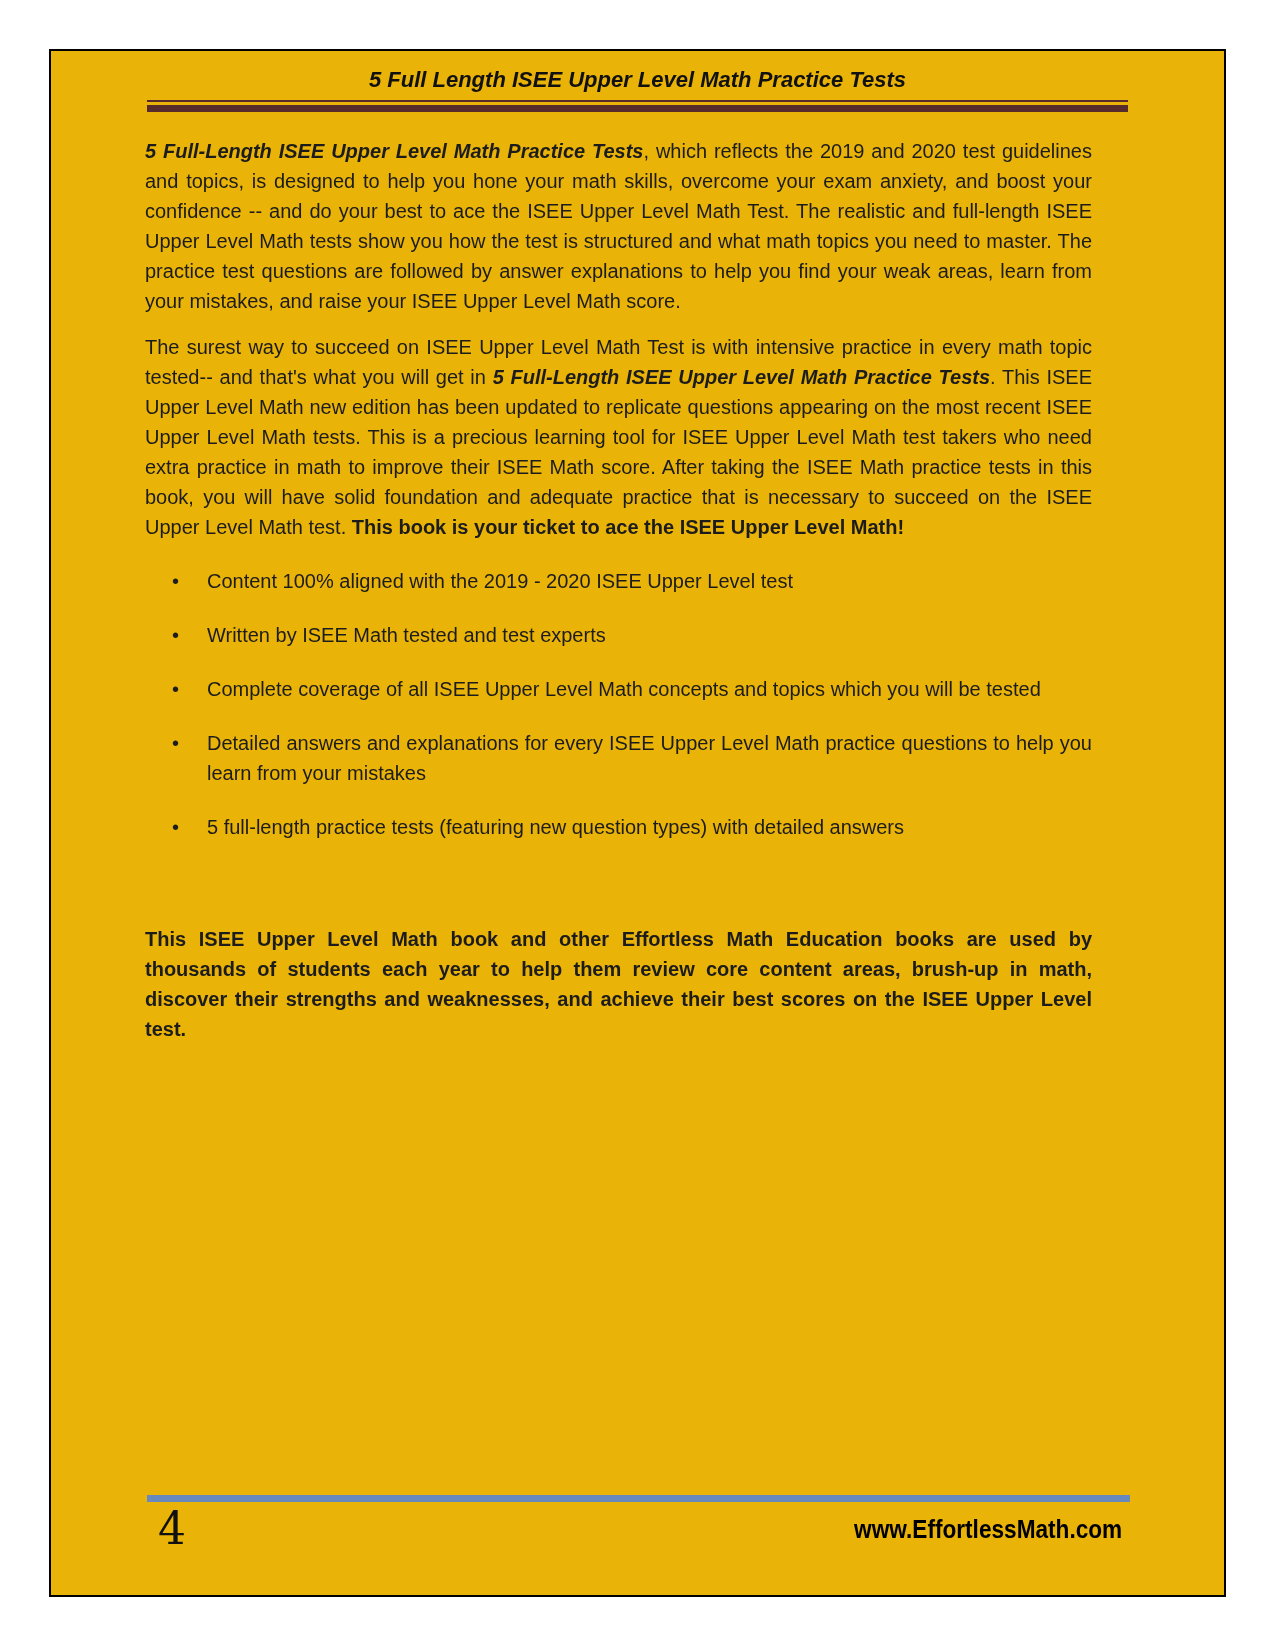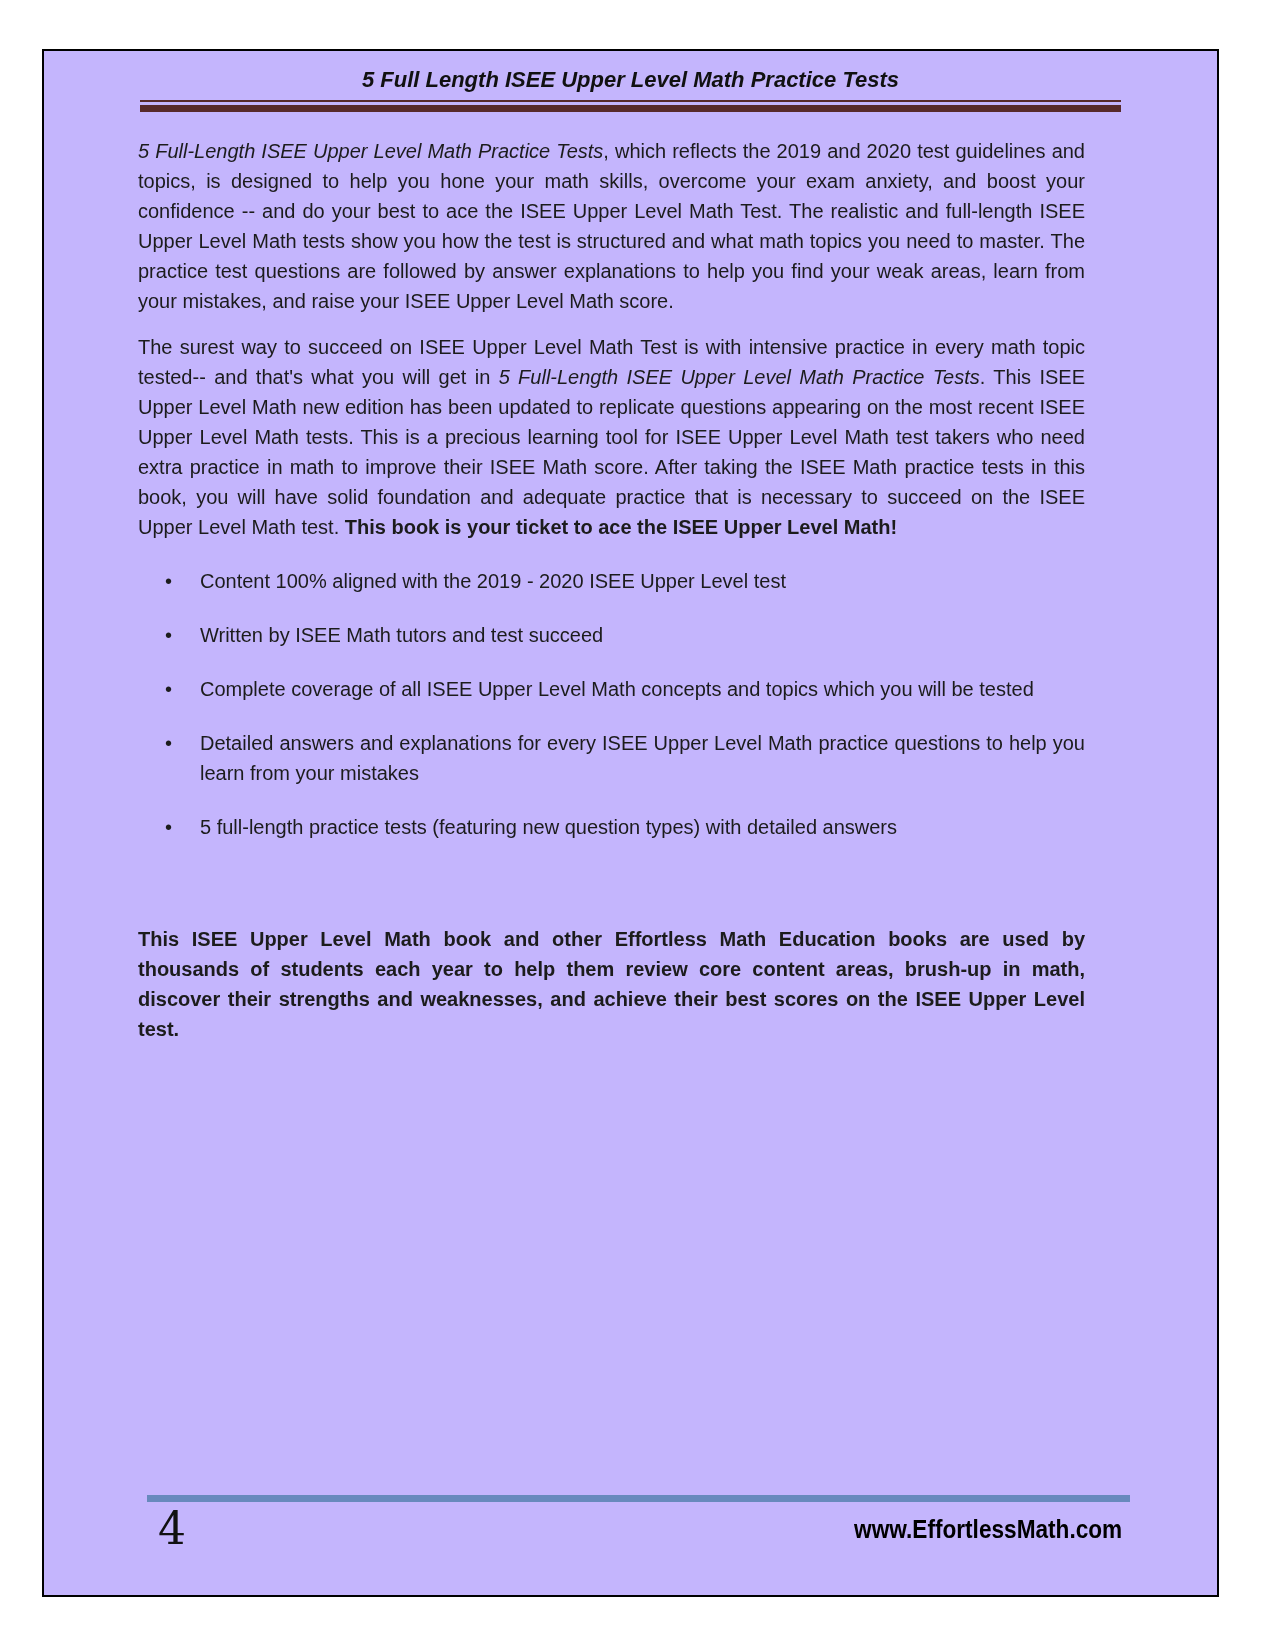--- a/index.html
+++ b/index.html
@@ -1,32 +1,32 @@
 <!DOCTYPE html>
 <html><head>
 <meta charset="utf-8">
 <style>
   html,body{margin:0;padding:0;background:#ffffff;}
   .page{position:relative;width:1275px;height:1650px;background:#ffffff;overflow:hidden;
         font-family:"Liberation Sans",sans-serif;color:#1c1c1c;}
-  .border-box{position:absolute;left:42px;top:49px;width:1173px;height:1544px;
-        border:2px solid #000000;background:#c4b5fd;}
+  .border-box{position:absolute;left:49px;top:49px;width:1173px;height:1544px;
+        border:2px solid #000000;background:#eab308;}
   .inner{position:relative;width:100%;height:100%;}
 
   .header-title{margin-top:16px;text-align:center;font-size:22px;font-weight:bold;
         font-style:italic;color:#111;letter-spacing:0px;}
   .header-rule{margin-left:96px;margin-top:7px;width:981px;height:3px;
         border-top:2px solid #572a2b;border-bottom:7px solid #572a2b;}
 
   .content{margin-left:94px;width:947px;}
   .section-title{margin-top:34px;font-size:29px;font-weight:bold;color:#111;}
 
   .para{margin-top:24px;font-size:20px;line-height:30px;text-align:justify;color:#1c1c1c;}
   .para.tight{margin-top:16px;}
-  .bi{font-weight:normal;font-style:italic;margin-top:32px;}
+  .bi{font-weight:bold;font-style:italic;margin-top:32px;}
   .b{font-weight:bold;margin-top:18px;}
 
   .bullet-list{margin-top:12px;}
   .bullet-item{position:relative;margin-top:24px;padding-left:62px;
         font-size:20px;line-height:30px;text-align:justify;}
   .bullet-dot{position:absolute;left:27px;top:0;font-size:20px;line-height:30px;}
 
   .closing{margin-top:82px;font-weight:bold;}
 
   .footer-rule{position:absolute;left:147px;top:1495px;width:983px;height:7px;
@@ -62,21 +62,21 @@
 
         <div class="bullet-list">
 
           <div class="bullet-item">
             <span class="bullet-dot">•</span>
             <span>Content 100% aligned with the 2019 - 2020 ISEE Upper Level test</span>
           </div>
 
           <div class="bullet-item">
             <span class="bullet-dot">•</span>
-            <span>Written by ISEE Math tutors and test succeed</span>
+            <span>Written by ISEE Math tested and test experts</span>
           </div>
 
           <div class="bullet-item">
             <span class="bullet-dot">•</span>
             <span>Complete coverage of all ISEE Upper Level Math concepts and topics which you will be tested</span>
           </div>
 
           <div class="bullet-item">
             <span class="bullet-dot">•</span>
             <span>Detailed answers and explanations for every ISEE Upper Level Math practice questions to help you learn from your mistakes</span>

